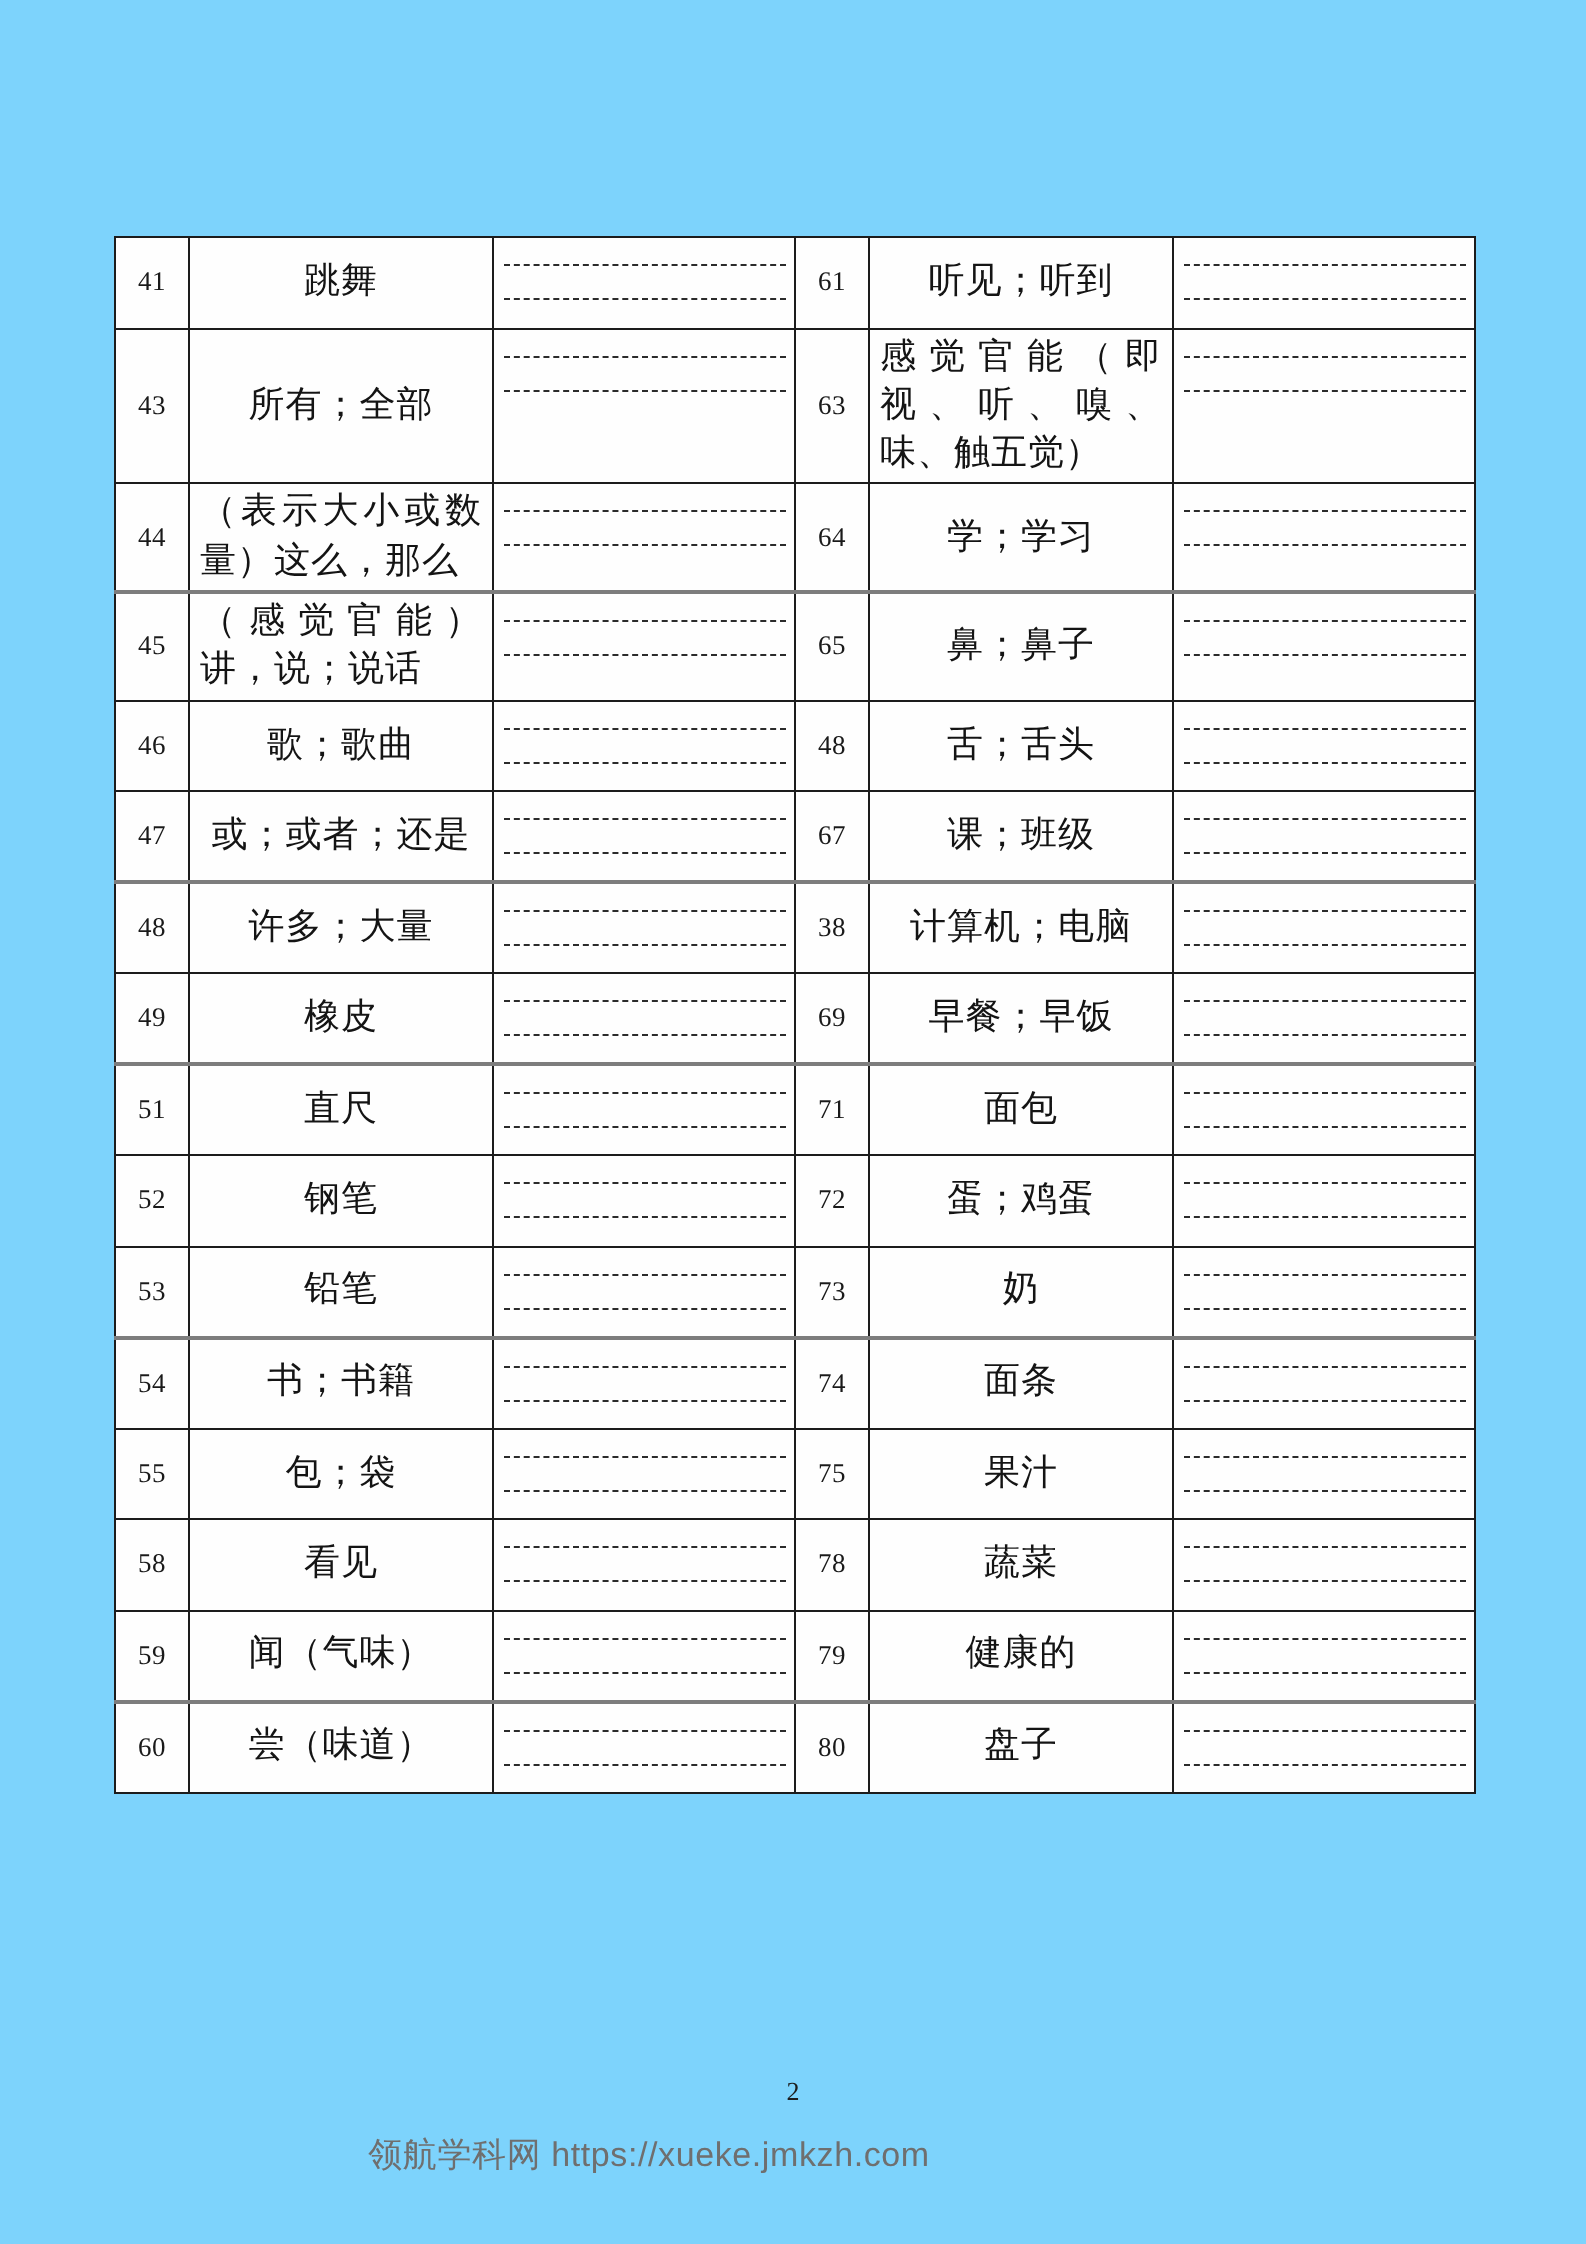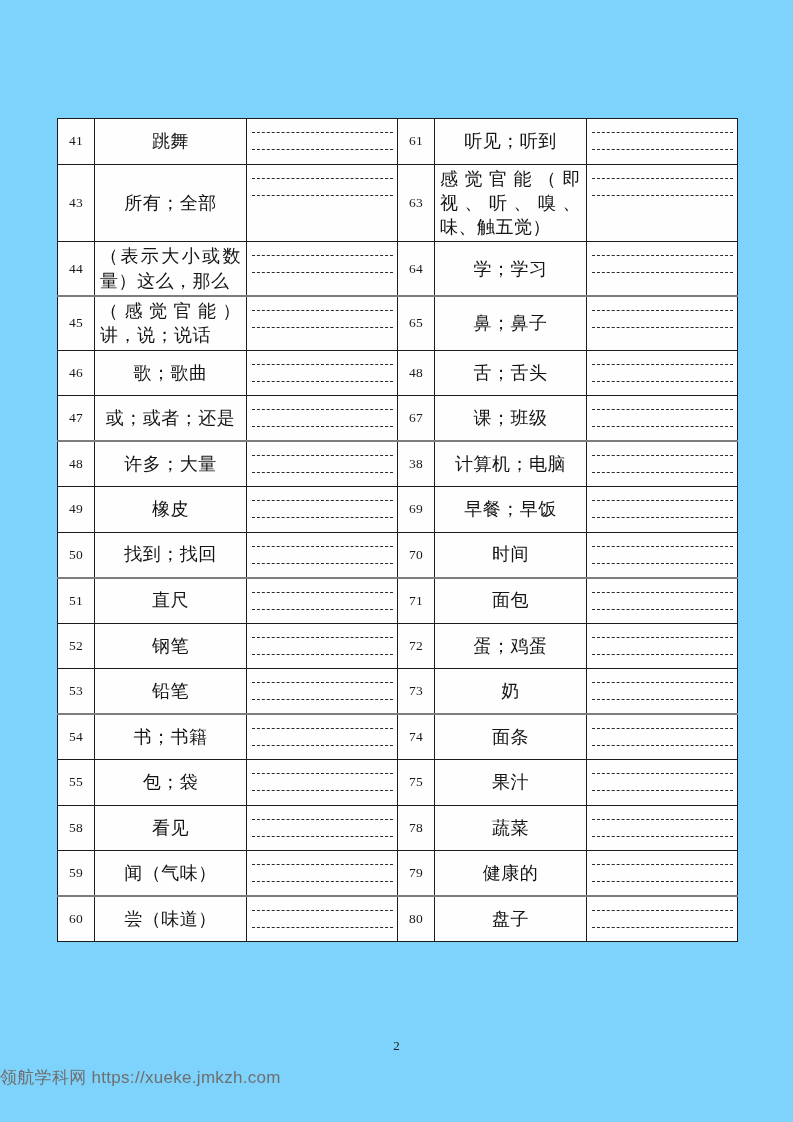--- a/index.html
+++ b/index.html
@@ -108,21 +108,21 @@
     font-family: "Liberation Serif", "DejaVu Serif", serif;
     font-size: 13px;
     color: #1d1d1d;
   }
 
   .watermark {
     position: absolute;
     top: 1066px;
     left: 0;
     width: 649px;
-    text-align: left;
+    text-align: center;
     font-family: "Liberation Sans", "DejaVu Sans", sans-serif;
     font-size: 17px;
     color: #6f6f6f;
     letter-spacing: 0.3px;
     white-space: nowrap;
   }
   .watermark .wm-site { }
   .watermark .wm-url  { margin-left: 5px; }
 </style>
 </head>
@@ -246,34 +246,20 @@
               <div class="rule r1"></div>
               <div class="rule r2"></div>
             </td>
             <td class="cell-num">69</td>
             <td class="cell-meaning">早餐；早饭</td>
             <td class="cell-write">
               <div class="rule r1"></div>
               <div class="rule r2"></div>
             </td>
           </tr>
-          <tr>
-            <td class="cell-num">50</td>
-            <td class="cell-meaning">找到；找回</td>
-            <td class="cell-write">
-              <div class="rule r1"></div>
-              <div class="rule r2"></div>
-            </td>
-            <td class="cell-num">70</td>
-            <td class="cell-meaning">时间</td>
-            <td class="cell-write">
-              <div class="rule r1"></div>
-              <div class="rule r2"></div>
-            </td>
-          </tr>
           <tr class="heavy-rule">
             <td class="cell-num">51</td>
             <td class="cell-meaning">直尺</td>
             <td class="cell-write">
               <div class="rule r1"></div>
               <div class="rule r2"></div>
             </td>
             <td class="cell-num">71</td>
             <td class="cell-meaning">面包</td>
             <td class="cell-write">

